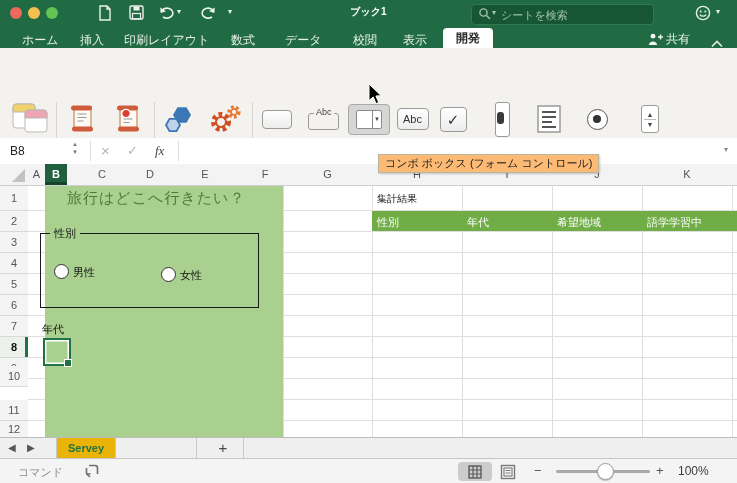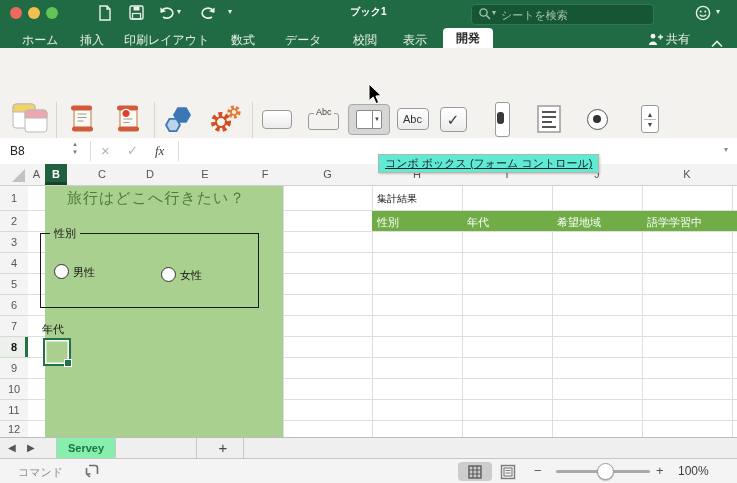--- a/index.html
+++ b/index.html
@@ -21,22 +21,22 @@
   .share-lbl{left:666px;top:4px;color:#eef4ef;font-size:12px;}
   
   .ribbon{left:0;top:48px;width:737px;height:90px;background:#f4f2ef;border-bottom:1px solid #c9c6c2;}
   .rbtn{top:52px;display:flex;flex-direction:column;align-items:center;}
   .rbtn .ic{height:38px;display:flex;align-items:center;justify-content:center;}
   .rl{white-space:pre-line;text-align:center;font-size:10px;line-height:11px;color:#3a3a3a;margin-top:2px;}
   .grp{top:121px;font-size:10px;color:#8c8c8c;text-align:center;}
   .rsep{top:54px;width:1px;height:72px;background:#d8d5d1;}
   .hl{background:#d6d6d6;border:1px solid #a9a9a9;border-radius:4px;padding:5px 7px;}
   .ctl-box{border:1.5px solid #9a9a9a;border-radius:4px;background:linear-gradient(#ffffff,#ececec);}
-  .tooltip{left:378px;top:106px;height:15px;background:#5eead4;border:1px solid #b9b69f;
-           box-shadow:1px 1px 2px rgba(0,0,0,.2);font-size:11px;color:#222;line-height:15px;padding:1px 6px;white-space:nowrap;z-index:40;text-decoration:underline;}
+  .tooltip{left:378px;top:106px;height:15px;background:#fdba74;border:1px solid #b9b69f;
+           box-shadow:1px 1px 2px rgba(0,0,0,.2);font-size:11px;color:#222;line-height:15px;padding:1px 6px;white-space:nowrap;z-index:40;}
   
   .fbar{left:0;top:138px;width:737px;height:26px;background:#fff;border-bottom:1px solid #d4d4d4;}
   .fb-sep{top:3px;width:1px;height:20px;background:#dcdcdc;}
   
   .ch{top:164px;height:21px;background:#f3f3f3;border-right:1px solid #cfcfcf;border-bottom:1px solid #cfcfcf;
       font-size:11px;color:#555;text-align:center;line-height:21px;}
   .ch-sel{background:#20603f;color:#fff;font-weight:bold;box-shadow:inset 0 -3px 0 #14452b;}
   .rh{left:0;width:28px;background:#f4f4f4;border-right:1px solid #cfcfcf;border-bottom:1px solid #d9d9d9;
       font-size:11px;color:#555;text-align:center;}
   .rh-sel{background:#ecf1ec;color:#111;font-weight:bold;box-shadow:inset -3px 0 0 #217346;}
@@ -335,21 +335,21 @@
 
   <div class="abs rh" style="top:186px;height:24px;line-height:24px;">1</div>
   <div class="abs rh" style="top:211px;height:20px;line-height:20px;">2</div>
   <div class="abs rh" style="top:232px;height:20px;line-height:20px;">3</div>
   <div class="abs rh" style="top:253px;height:20px;line-height:20px;">4</div>
   <div class="abs rh" style="top:274px;height:20px;line-height:20px;">5</div>
   <div class="abs rh" style="top:295px;height:20px;line-height:20px;">6</div>
   <div class="abs rh" style="top:316px;height:20px;line-height:20px;">7</div>
   <div class="abs rh rh-sel" style="top:337px;height:20px;line-height:20px;">8</div>
   <div class="abs rh" style="top:358px;height:20px;line-height:20px;">9</div>
-  <div class="abs rh" style="top:379px;height:20px;line-height:20px;">10</div>
+  <div class="abs rh" style="top:366px;height:20px;line-height:20px;">10</div>
   <div class="abs rh" style="top:400px;height:20px;line-height:20px;">11</div>
   <div class="abs rh" style="top:421px;height:16px;line-height:16px;">12</div>
 
   <div class="abs" style="left:28px;top:186px;width:709px;height:251px;background:#fff;"></div>
 
   <div class="abs gl-h" style="left:28px;top:210px;width:709px;"></div>
   <div class="abs gl-h" style="left:28px;top:231px;width:709px;"></div>
   <div class="abs gl-h" style="left:28px;top:252px;width:709px;"></div>
   <div class="abs gl-h" style="left:28px;top:273px;width:709px;"></div>
   <div class="abs gl-h" style="left:28px;top:294px;width:709px;"></div>
@@ -388,21 +388,21 @@
   <div class="abs" style="left:372px;top:211px;width:365px;height:20px;background:#70ad47;"></div>
   <span class="abs" style="left:377px;top:215px;font-size:11px;color:#fff;">性別</span>
   <span class="abs" style="left:467px;top:215px;font-size:11px;color:#fff;">年代</span>
   <span class="abs" style="left:557px;top:215px;font-size:11px;color:#fff;">希望地域</span>
   <span class="abs" style="left:647px;top:215px;font-size:11px;color:#fff;">語学学習中</span>
 
   <div class="abs sheetbar">
     <span class="abs" style="left:8px;top:4px;font-size:10px;color:#555;">◀</span>
     <span class="abs" style="left:27px;top:4px;font-size:10px;color:#555;">▶</span>
     <div class="abs vdiv" style="left:56px;"></div>
-    <div class="abs" style="left:57px;top:0;width:58px;height:36px;background:#86efac;border-right:1px solid #c8c8c8;text-align:center;line-height:21px;font-size:11px;font-weight:bold;color:#217346;">Servey</div>
+    <div class="abs" style="left:57px;top:0;width:58px;height:36px;background:#eab308;border-right:1px solid #c8c8c8;text-align:center;line-height:21px;font-size:11px;font-weight:bold;color:#217346;">Servey</div>
     <div class="abs vdiv" style="left:196px;"></div>
     <div class="abs" style="left:210px;top:0;width:26px;height:21px;text-align:center;line-height:20px;font-size:15px;color:#444;">+</div>
     <div class="abs vdiv" style="left:243px;"></div>
   </div>
 
   <div class="abs statusbar">
     <span class="abs" style="left:18px;top:6px;font-size:11px;color:#8a8a8a;">コマンド</span>
     <span class="abs" style="left:84px;top:4px;">
       <svg width="16" height="16" viewBox="0 0 16 16">
           <path d="M5 2.5 h6 a2.5 2.5 0 0 1 2.5 2.5 v6" fill="none" stroke="#6f6f6f" stroke-width="1.6"></path>

